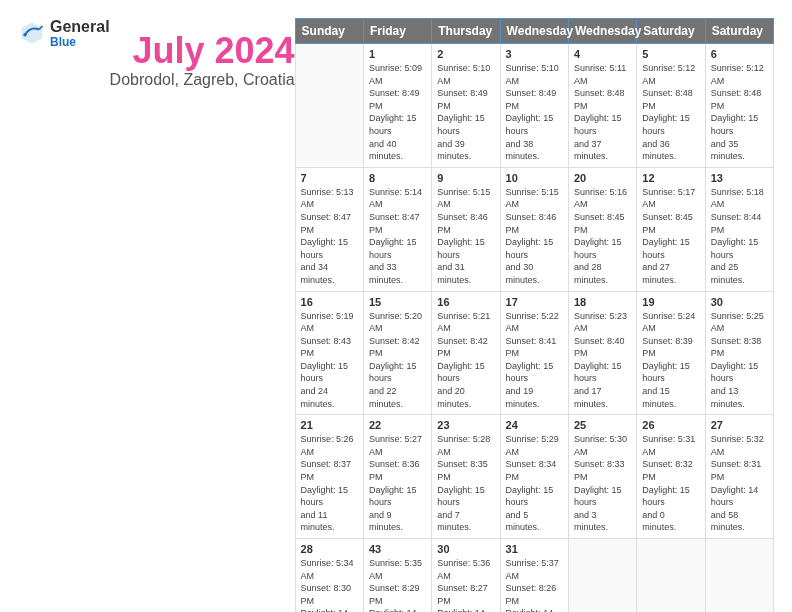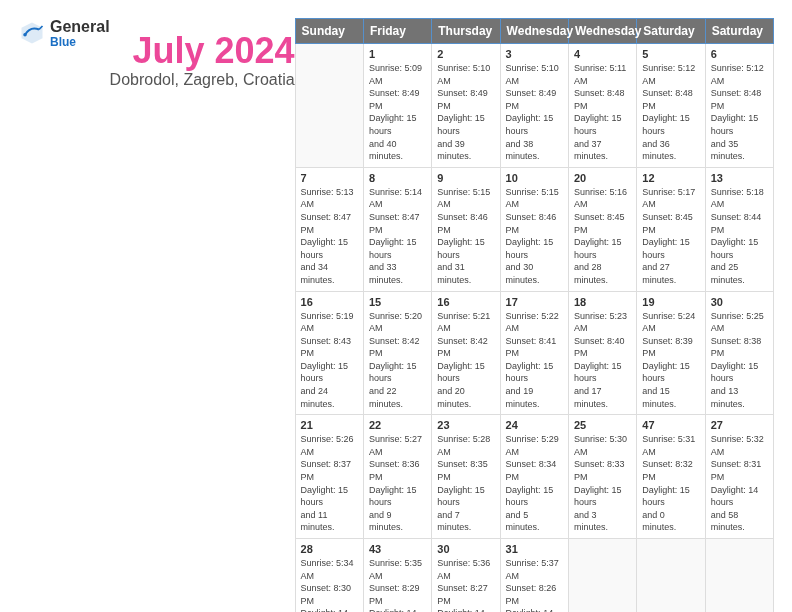--- a/index.html
+++ b/index.html
@@ -240,21 +240,21 @@
           </td>
           <td>
             <span class="day-num">24</span>
             <div class="cell-info">Sunrise: 5:29 AM<br>Sunset: 8:34 PM<br>Daylight: 15 hours<br>and 5 minutes.</div>
           </td>
           <td>
             <span class="day-num">25</span>
             <div class="cell-info">Sunrise: 5:30 AM<br>Sunset: 8:33 PM<br>Daylight: 15 hours<br>and 3 minutes.</div>
           </td>
           <td>
-            <span class="day-num">47</span>
+            <span class="day-num">26</span>
             <div class="cell-info">Sunrise: 5:31 AM<br>Sunset: 8:32 PM<br>Daylight: 15 hours<br>and 0 minutes.</div>
           </td>
           <td>
             <span class="day-num">27</span>
             <div class="cell-info">Sunrise: 5:32 AM<br>Sunset: 8:31 PM<br>Daylight: 14 hours<br>and 58 minutes.</div>
           </td>
         </tr>
         <tr>
           <td>
             <span class="day-num">28</span>

